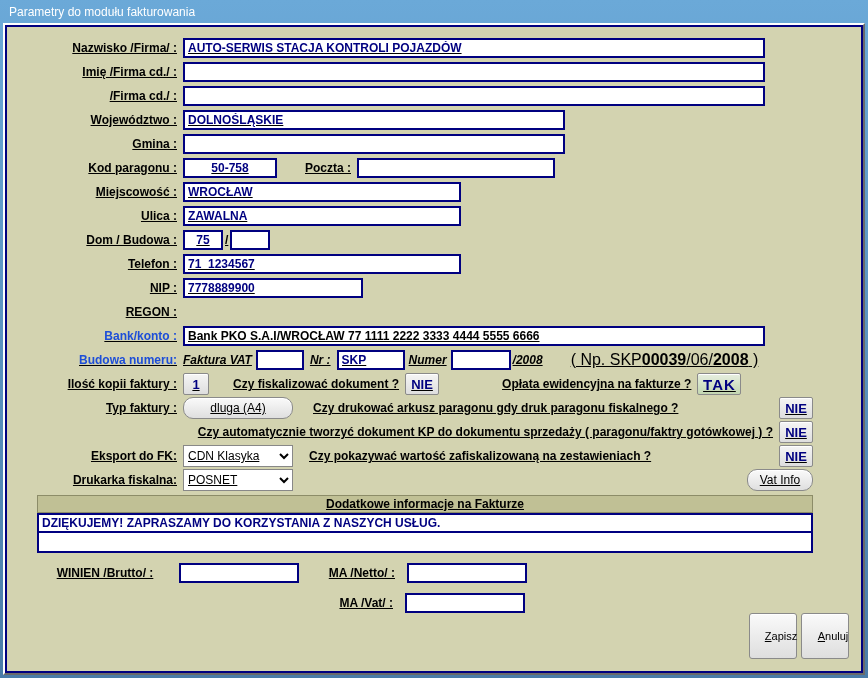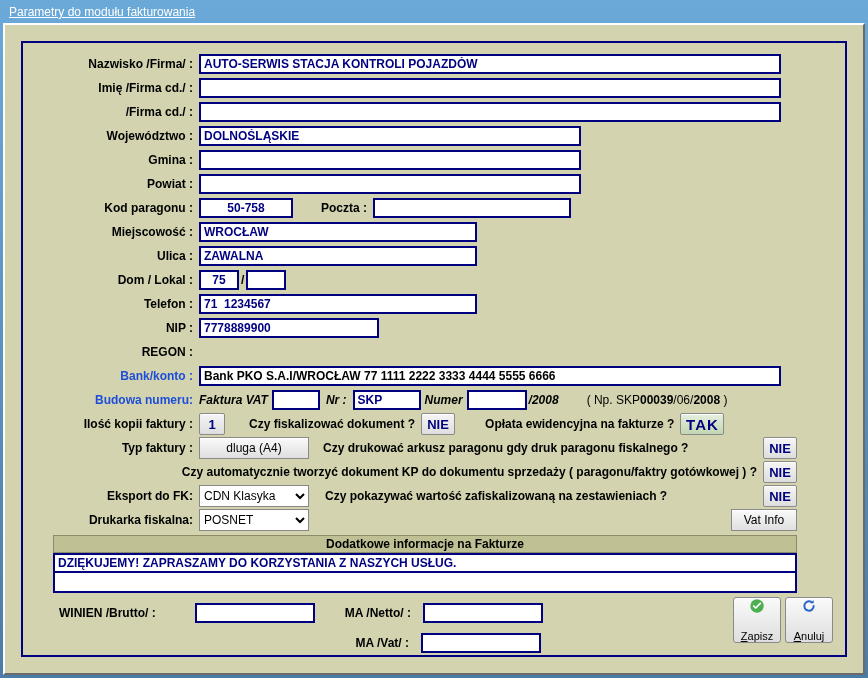--- a/index.html
+++ b/index.html
@@ -4,29 +4,30 @@
 <style>
   * { box-sizing: border-box; margin: 0; padding: 0; }
   body { font-family: Tahoma, Arial, sans-serif; font-size: 11px; background: #fff; }
 
   .window {
     width: 868px; height: 678px;
     background: linear-gradient(to bottom, #6ba9d8 0%, #4a7ca8 100%);
     padding: 3px;
   }
   .titlebar {
-    color: #fff; font-size: 12px; padding: 2px 6px 4px 6px; text-decoration: underline;
+    color: #fff; font-size: 12px; padding: 2px 6px 4px 6px;
   }
   .frame {
     background: #d3d3b0;
     border: 2px solid #fff;
     border-right-color: #6a6a6a;
     border-bottom-color: #6a6a6a;
     height: calc(100% - 20px);
-    padding: 16px;
+    padding: 0;
+    text-decoration: underline;
   }
   .inner {
     border: 2px solid #000080;
     background: #d3d3b0;
     height: 100%;
     padding: 10px 48px 8px 30px;
     position: relative;
   }
 
   .row { display: flex; align-items: center; margin-bottom: 2px; min-height: 22px; }
@@ -53,21 +54,21 @@
     border: 1px solid #8a8a8a; border-radius: 2px;
     font-weight: bold; font-size: 13px; color: #000080;
     padding: 0 4px;
     box-shadow: inset 0 1px 0 #fff;
   }
   .toggle.tak { background: linear-gradient(#e7efe0, #c3d6b1); font-size: 15px; letter-spacing: 1px; }
 
   .btn {
     display: inline-flex; align-items: center; justify-content: center;
     background: linear-gradient(#fafafa, #dfdfdf);
-    border: 1px solid #8a8a8a; border-radius: 0;
+    border: 1px solid #8a8a8a; border-radius: 10px;
     height: 22px; padding: 0 10px; font-size: 12px; font-weight: normal; color: #000;
     box-shadow: inset 0 1px 0 #fff;
   }
 
   select {
     height: 22px; border: 1px solid #888; font: inherit; font-size: 12px;
     background: #fff;
   }
 
   .numer-row .txt { height: 20px; font-weight: bold; }
@@ -86,21 +87,21 @@
 
   .bottom-row { display: flex; align-items: center; margin-top: 10px; gap: 6px; }
 
   .actions {
     position: absolute; right: 12px; bottom: 12px; display: flex; gap: 4px;
   }
   .act-btn {
     width: 48px; height: 46px;
     background: linear-gradient(#fafafa, #dedede);
     border: 1px solid #8a8a8a; border-radius: 3px;
-    display: flex; flex-direction: column; align-items: center; justify-content: center;
+    display: flex; flex-direction: row; align-items: center; justify-content: center;
     font-size: 11px; gap: 16px;
     box-shadow: inset 0 1px 0 #fff;
   }
   .act-btn .ico { width: 22px; height: 22px; }
   .underline-first::first-letter { text-decoration: underline; }
 </style>
 </head>
 <body>
 
 <div class="window">
@@ -122,39 +123,35 @@
       </div>
       <div class="row">
         <div class="lbl">Województwo :</div>
         <input type="text" class="txt w-l" value="DOLNOŚLĄSKIE" style="">
       </div>
       <div class="row">
         <div class="lbl">Gmina :</div>
         <input type="text" class="txt w-l" value="" style="">
       </div>
       <div class="row">
-        <div class="lbl">Powiat :</div>
-        <input type="text" class="txt w-l" value="" style="">
-      </div>
-      <div class="row">
         <div class="lbl">Kod paragonu :</div>
         <input type="text" class="txt" style="width: 94px; text-align: center;" value="50-758">
         <div class="mid-lbl" style="width:80px;text-align:right">Poczta :</div>
         <input type="text" class="txt" style="width: 198px;" value="">
       </div>
       <div class="row">
         <div class="lbl">Miejscowość :</div>
         <input type="text" class="txt w-m" value="WROCŁAW" style="">
       </div>
       <div class="row">
         <div class="lbl">Ulica :</div>
         <input type="text" class="txt w-m" value="ZAWALNA" style="">
       </div>
       <div class="row">
-        <div class="lbl">Dom / Lokal :</div>
+        <div class="lbl">Dom / Budowa :</div>
         <input type="text" class="txt" style="width: 40px; text-align: center;" value="75">
         <div class="mid-lbl" style="padding:0 2px">/</div>
         <input type="text" class="txt" style="width: 40px;" value="">
       </div>
       <div class="row">
         <div class="lbl">Telefon :</div>
         <input type="text" class="txt w-m" value="71  1234567" style="">
       </div>
       <div class="row">
         <div class="lbl">NIP :</div>
@@ -170,38 +167,38 @@
 
       <div class="row numer-row">
         <div class="lbl blue">Budowa numeru:</div>
         <span class="blue-text" style="padding-right:4px;font-size:12px;font-style:italic">Faktura VAT</span>
         <input type="text" class="txt" style="width: 48px;" value="">
         <span class="blue-text" style="padding:0 6px;font-size:12px;font-style:italic">Nr :</span>
         <input type="text" class="txt" style="width: 68px;" value="SKP">
         <span class="blue-text" style="padding:0 4px;font-size:12px;font-style:italic">Numer</span>
         <input type="text" class="txt" style="width: 60px;" value="">
         <span class="blue-text" style="padding-left:2px;font-size:12px;font-style:italic">/2008</span>
-        <span style="margin-left:28px;font-size:12px">
+        <span style="margin-left:28px;font-size:16px">
           <span>( Np. SKP</span><span class="blue-text">00039</span><span>/06/</span><span class="blue-text">2008</span><span> )</span>
         </span>
       </div>
 
       <div class="row">
         <div class="lbl">Ilość kopii faktury :</div>
         <div class="toggle" style="min-width:26px">1</div>
         <div class="mid-lbl" style="margin-left:18px">Czy fiskalizować dokument ?</div>
         <div class="toggle">NIE</div>
-        <div class="mid-lbl" style="margin-left:24px">Opłata ewidencyjna na fakturze ?</div>
+        <div class="mid-lbl" style="margin-left:57px">Opłata ewidencyjna na fakturze ?</div>
         <div class="toggle tak" style="min-width:44px">TAK</div>
       </div>
 
       <div class="row">
         <div class="lbl">Typ faktury :</div>
         <div class="btn" style="width:110px">dluga (A4)</div>
-        <div class="mid-lbl" style="margin-left:8px;flex:1">Czy drukować arkusz paragonu gdy druk paragonu fiskalnego ?</div>
+        <div class="mid-lbl" style="margin-left:14px;flex:1">Czy drukować arkusz paragonu gdy druk paragonu fiskalnego ?</div>
         <div class="toggle">NIE</div>
       </div>
 
       <div class="row">
         <div class="mid-lbl" style="flex:1;text-align:right;padding-right:6px">Czy automatycznie tworzyć dokument KP do dokumentu sprzedaży ( paragonu/faktry gotówkowej ) ?</div>
         <div class="toggle">NIE</div>
       </div>
 
       <div class="row">
         <div class="lbl">Eksport do FK:</div>
@@ -221,21 +218,21 @@
         <div class="btn" style="width:66px">Vat Info</div>
       </div>
 
       <div class="sub-header">Dodatkowe informacje na Fakturze</div>
       <div class="note-block">
         <input type="text" class="note1" value="DZIĘKUJEMY! ZAPRASZAMY DO KORZYSTANIA Z NASZYCH USŁUG." style="">
         <input type="text" class="note2" style="border-top: none;" value="">
       </div>
 
       <div class="bottom-row">
-        <div class="mid-lbl" style="width:136px;text-align:left">WINIEN /Brutto/ :</div>
+        <div class="mid-lbl" style="width:136px;text-align:center">WINIEN /Brutto/ :</div>
         <input type="text" class="txt" style="width: 120px;" value="">
         <div class="mid-lbl" style="width:96px;text-align:right">MA /Netto/ :</div>
         <input type="text" class="txt" style="width: 120px;" value="">
       </div>
       <div class="bottom-row" style="">
         <div style="width:260px"></div>
         <div class="mid-lbl" style="width:96px;text-align:right">MA /Vat/ :</div>
         <input type="text" class="txt" style="width: 120px;" value="">
       </div>
 

